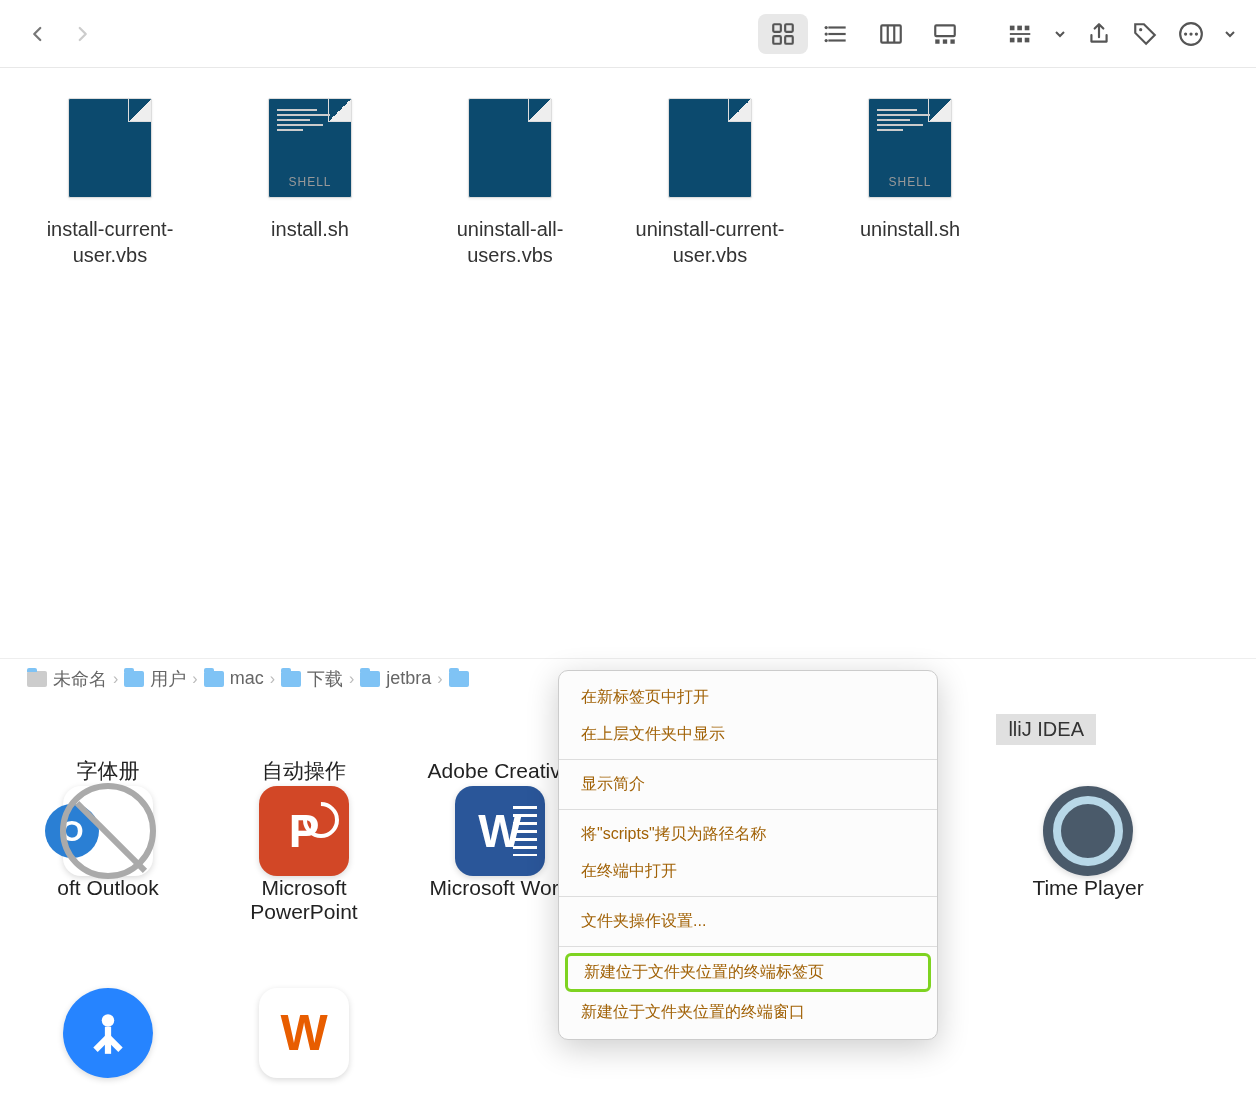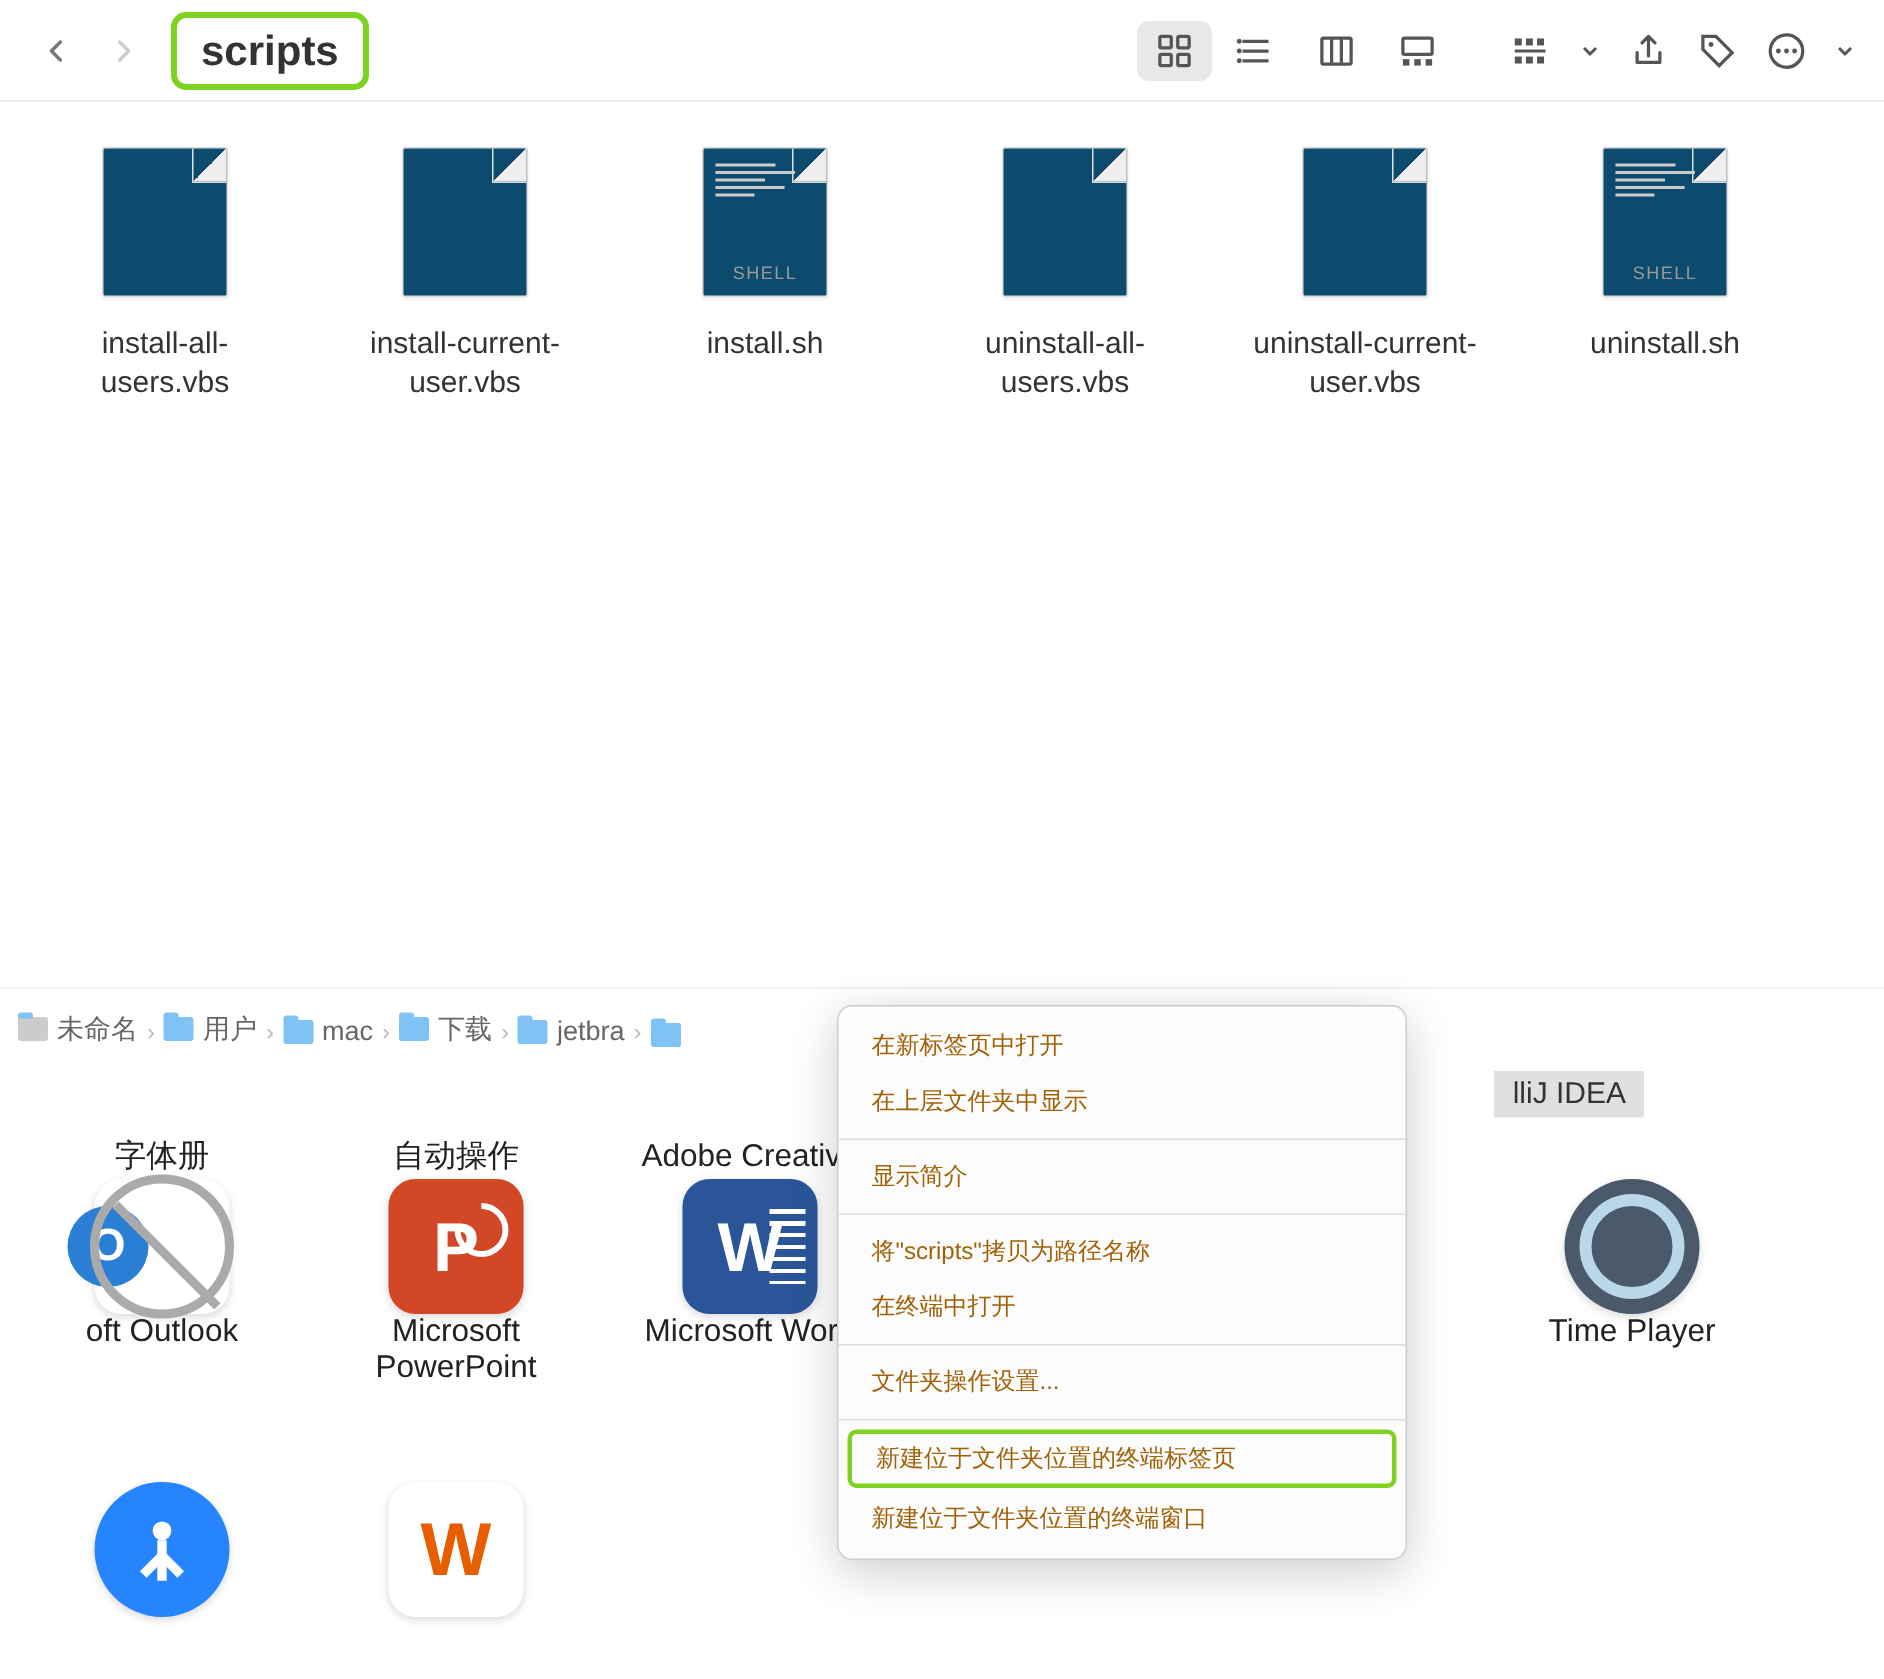--- a/index.html
+++ b/index.html
@@ -146,22 +146,22 @@
   line-height: 1.3;
   color: #333;
   word-break: break-word;
   max-width: 170px;
 }
 
 
 .path-bar {
   height: 40px;
   display: flex;
-  align-items: flex-end;
-  padding: 0 12px;
+  align-items: center;
+  padding: 0 27px;
   gap: 6px;
   font-size: 18px;
   color: #666;
   border-top: 1px solid #eee;
 }
 .path-seg {
   display: flex;
   align-items: center;
   gap: 6px;
   cursor: pointer;
@@ -274,23 +274,20 @@
   <div class="nav-arrow">
     <svg viewBox="0 0 24 24">
         <path d="M15 4 L7 12 L15 20" fill="none" stroke="currentColor" stroke-width="3" stroke-linecap="round" stroke-linejoin="round"></path>
       </svg>
   </div>
   <div class="nav-arrow">
     <svg viewBox="0 0 24 24">
         <path d="M9 4 L17 12 L9 20" fill="none" stroke="#ccc" stroke-width="3" stroke-linecap="round" stroke-linejoin="round"></path>
       </svg>
   </div>
-  <div class="folder-title-wrap">
-    <span class="folder-title">scripts</span>
-  </div>
 
   <div class="spacer"></div>
 
   <div class="view-switch">
     <div class="view-btn active">
       <svg viewBox="0 0 24 24">
           <rect x="3" y="3" width="7" height="7" rx="1" fill="none" stroke="currentColor" stroke-width="2"></rect>
           <rect x="14" y="3" width="7" height="7" rx="1" fill="none" stroke="currentColor" stroke-width="2"></rect>
           <rect x="3" y="14" width="7" height="7" rx="1" fill="none" stroke="currentColor" stroke-width="2"></rect>
           <rect x="14" y="14" width="7" height="7" rx="1" fill="none" stroke="currentColor" stroke-width="2"></rect>
@@ -361,24 +358,20 @@
     </div>
     <div class="tool-icon chev-small">
       <svg viewBox="0 0 12 12">
           <path d="M2 4 L6 8 L10 4" fill="none" stroke="currentColor" stroke-width="2"></path>
         </svg>
     </div>
   </div>
 </div>
 
 <div class="file-area" id="file-area">
-    <div class="file-item">
-      <div class="file-icon"></div>
-      <div class="file-name">install-all-users.vbs</div>
-    </div>
     <div class="file-item">
       <div class="file-icon"></div>
       <div class="file-name">install-current-user.vbs</div>
     </div>
     <div class="file-item">
       <div class="file-icon shell">
         <div class="lines">
           <span></span>
           <span></span>
           <span></span>

